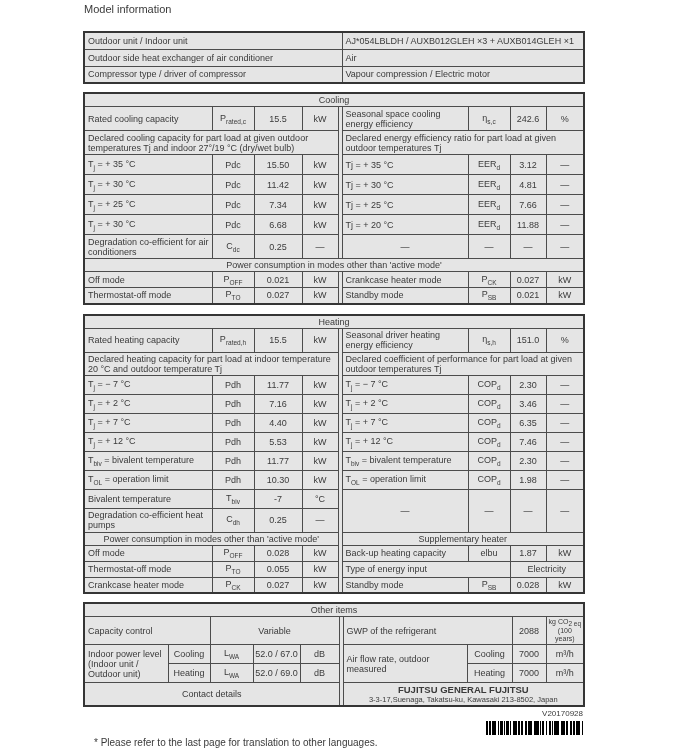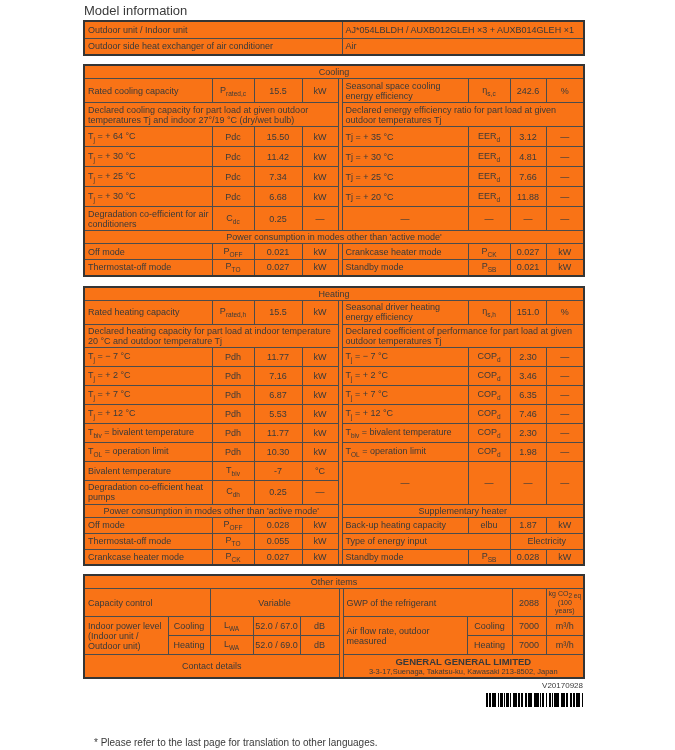--- a/index.html
+++ b/index.html
@@ -1,22 +1,22 @@
 <!DOCTYPE html>
 <html><head>
 <meta charset="utf-8">
 <style>
   html,body{margin:0;padding:0;}
   body{
     width:675px;height:750px;background:#ffffff;overflow:hidden;
     font-family:"Liberation Sans", sans-serif;color:#3a3a3a;position:relative;
   }
   .sheet{position:absolute;left:83px;top:3px;width:500px;}
-  .mi-label{font-size:13px;margin:0 0 2px 1px;}
-  table{border-collapse:collapse;table-layout:fixed;width:500px;background:#f97316;}
+  .mi-label{font-size:11px;margin:0 0 16px 1px;}
+  table{border-collapse:collapse;table-layout:fixed;width:500px;background:#e5e5e5;}
   table.tbl{border:2px solid #353535;}
   td{
     border:1px solid #4c4c4c;font-size:9px;color:#3a3a3a;
     padding:1px 3px;vertical-align:middle;line-height:10px;overflow:hidden;
   }
   td.c{text-align:center;padding:1px 1px;}
   td.ttl{text-align:center;border-left:none;border-right:none;}
   td.dv{padding:0;border-top:none;border-bottom:none;}
   sub{font-size:6.5px;line-height:6px;}
   .gap8{height:8px;} .gap9{height:9px;}
@@ -50,20 +50,24 @@
       </colgroup>
     <tbody>
         <tr class="r17">
       <td>Outdoor unit / Indoor unit</td>
       <td>AJ*054LBLDH / AUXB012GLEH ×3 + AUXB014GLEH ×1</td>
     </tr>
     <tr class="r17">
       <td>Outdoor side heat exchanger of air conditioner</td>
       <td>Air</td>
     </tr>
+    <tr class="r17">
+      <td>Compressor type / driver of compressor</td>
+      <td>Vapour compression / Electric motor</td>
+    </tr>
   </tbody>
     </table>
 
   <div class="gap8"></div>
 
   <table class="tbl">
     <colgroup>
       <col style="width:128px">
         <col style="width:42px">
         <col style="width:48px">
@@ -88,21 +92,21 @@
       <td class="c"><span>η</span><sub>s,c</sub></td>
       <td class="c">242.6</td>
       <td class="c">%</td>
     </tr>
     <tr class="r24">
       <td colspan="4">Declared cooling capacity for part load at given outdoor temperatures Tj and indoor 27°/19 °C (dry/wet bulb)</td>
       <td class="dv"></td>
       <td colspan="4">Declared energy efficiency ratio for part load at given outdoor temperatures Tj</td>
     </tr>
     <tr class="r20">
-      <td><span>T</span><sub>j</sub><span> = + 64 °C</span></td>
+      <td><span>T</span><sub>j</sub><span> = + 35 °C</span></td>
       <td class="c">Pdc</td>
       <td class="c">15.50</td>
       <td class="c">kW</td>
       <td class="dv"></td>
       <td>Tj = + 35 °C</td>
       <td class="c"><span>EER</span><sub>d</sub></td>
       <td class="c">3.12</td>
       <td class="c">—</td>
     </tr>
     <tr class="r20">
@@ -229,21 +233,21 @@
       <td class="c">kW</td>
       <td class="dv"></td>
       <td><span>T</span><sub>j</sub><span> = + 2 °C</span></td>
       <td class="c"><span>COP</span><sub>d</sub></td>
       <td class="c">3.46</td>
       <td class="c">—</td>
     </tr>
     <tr class="r19">
       <td><span>T</span><sub>j</sub><span> = + 7 °C</span></td>
       <td class="c">Pdh</td>
-      <td class="c">6.87</td>
+      <td class="c">4.40</td>
       <td class="c">kW</td>
       <td class="dv"></td>
       <td><span>T</span><sub>j</sub><span> = + 7 °C</span></td>
       <td class="c"><span>COP</span><sub>d</sub></td>
       <td class="c">6.35</td>
       <td class="c">—</td>
     </tr>
     <tr class="r19">
       <td><span>T</span><sub>j</sub><span> = + 12 °C</span></td>
       <td class="c">Pdh</td>
@@ -381,21 +385,21 @@
       <td class="c">52.0 / 69.0</td>
       <td class="c">dB</td>
       <td class="c">Heating</td>
       <td class="c">7000</td>
       <td class="c">m³/h</td>
     </tr>
     <tr class="r22">
       <td colspan="5" class="c">Contact details</td>
       <td class="dv"></td>
       <td colspan="4" class="c">
-        <div class="company">GENERAL GENERAL LIMITED</div>
+        <div class="company">FUJITSU GENERAL FUJITSU</div>
         <div class="addr">3-3-17,Suenaga, Takatsu-ku, Kawasaki 213-8502, Japan</div>
       </td>
     </tr>
   </tbody>
     </table>
 
   <div class="foot-right">
     <div class="version">V20170928</div>
     <span class="barcode"></span>
   </div>

